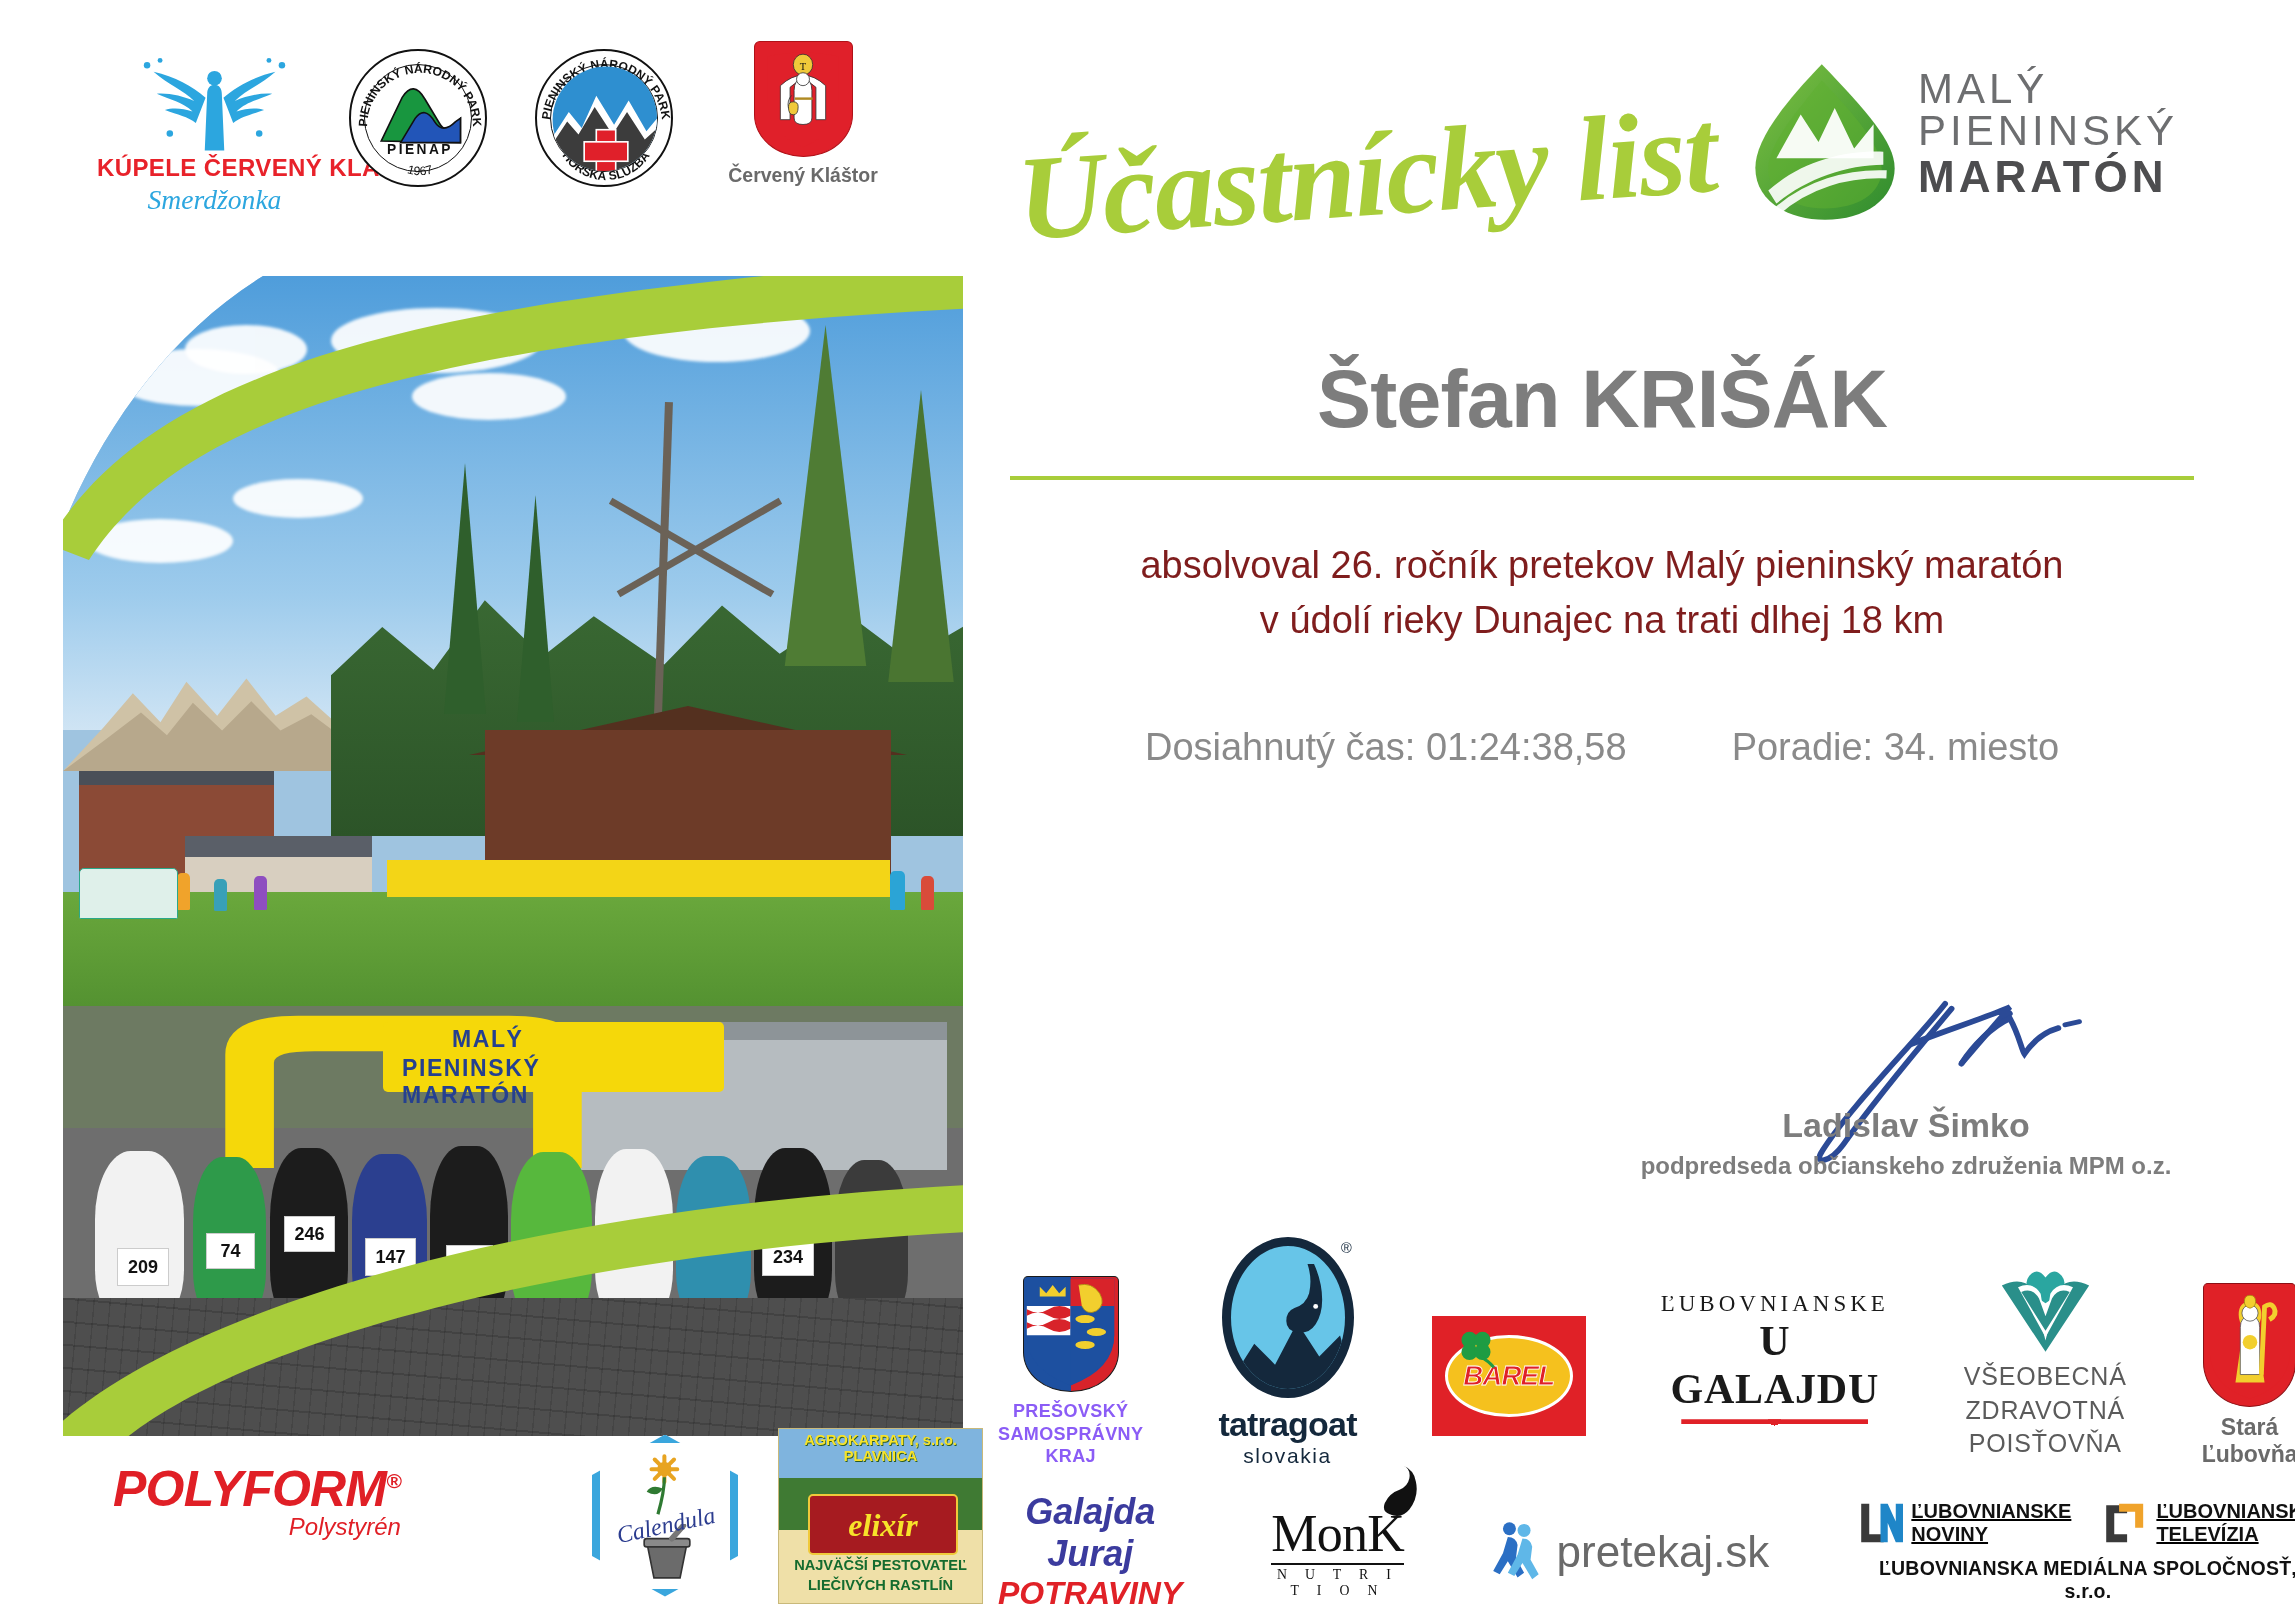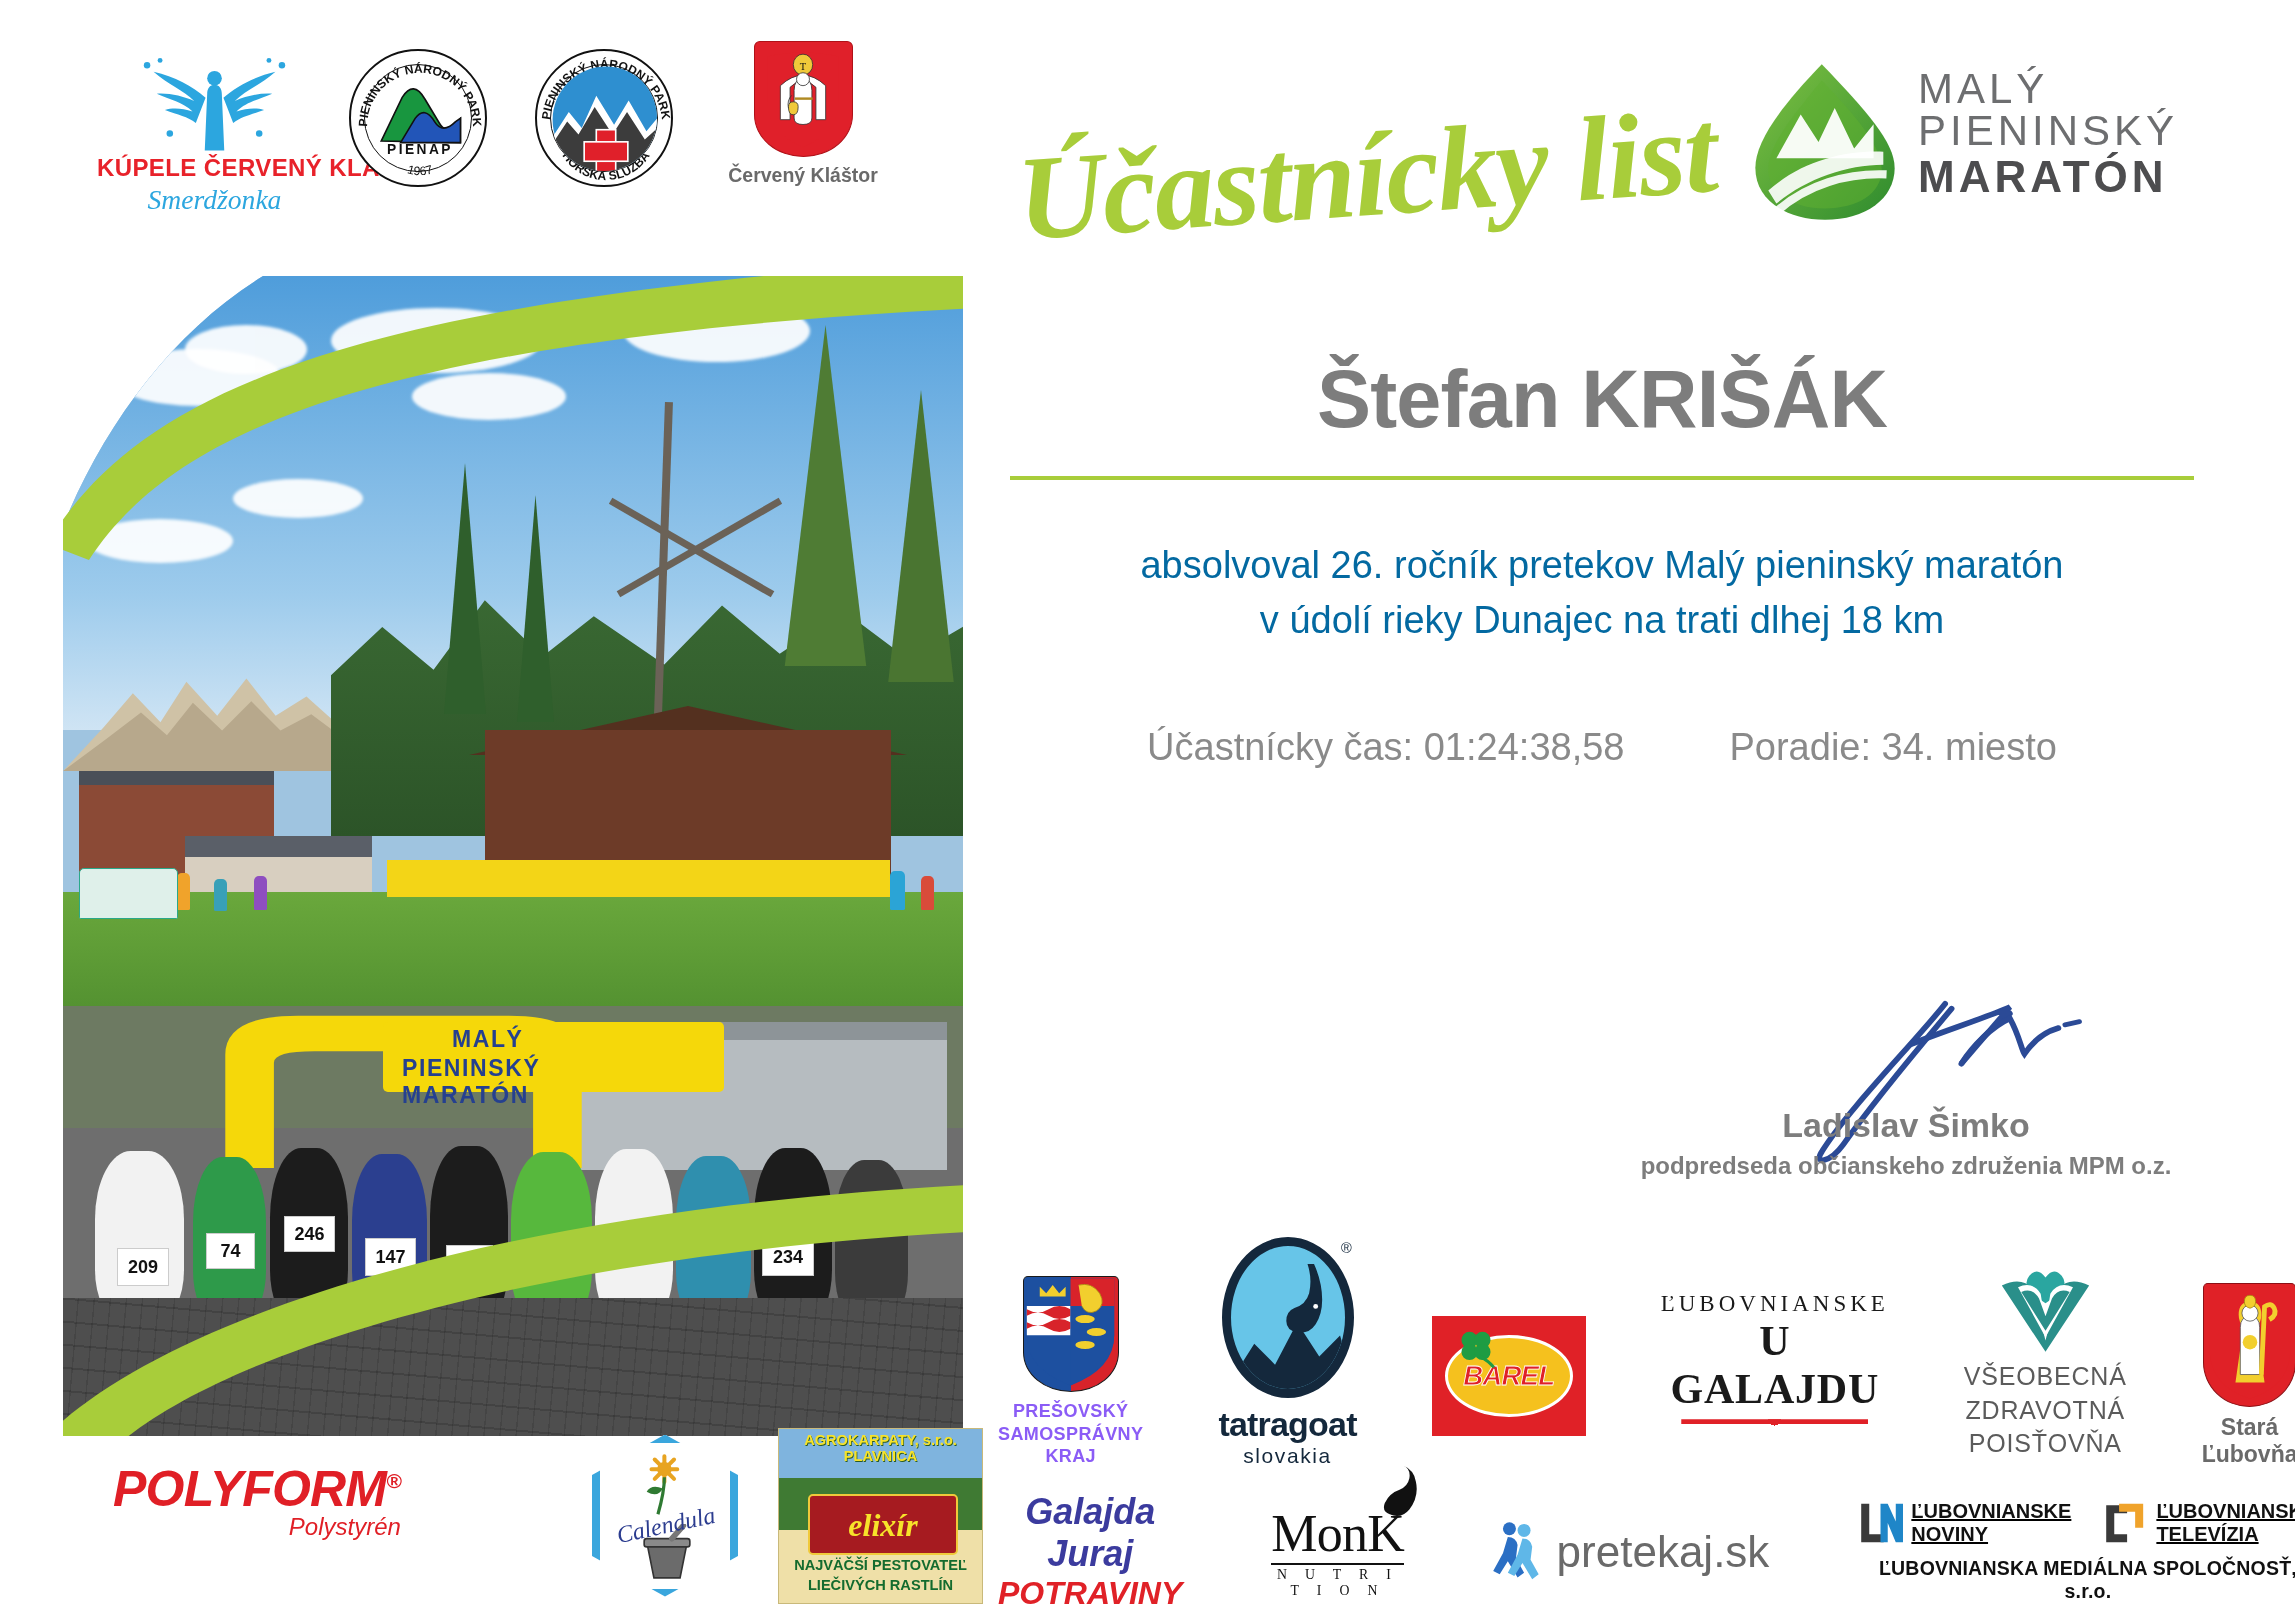--- a/index.html
+++ b/index.html
@@ -129,21 +129,21 @@
      font-family:"Liberation Serif",serif;font-style:italic;font-weight:bold;font-size:32px;}
   .agro-b1,.agro-b2{position:absolute;left:0;width:100%;text-align:center;color:#146b2e;
      font-weight:bold;font-size:14.6px;}
   .agro-b1{top:128px}.agro-b2{top:148px}
 
   
   .rc{position:absolute;left:1002px;top:357px;width:1200px;}
   .recipient{text-align:center;font-size:81px;color:#7d7d7d;font-weight:bold;
      letter-spacing:-0.8px;line-height:1.05;}
   .rule{height:4px;background:#a8cd3a;margin:34px 8px 0 8px;}
-  .desc{margin-top:58px;text-align:center;color:#0369a1;font-size:38px;line-height:1.45;}
+  .desc{margin-top:58px;text-align:center;color:#7f1d1d;font-size:38px;line-height:1.45;}
   .stats{margin-top:78px;display:flex;justify-content:center;gap:105px;
      color:#8a8a8a;font-size:38px;}
 
   
   .sig{position:absolute;left:1606px;top:986px;width:600px;height:219px;text-align:center;font-weight:bold;}
   .sig-svg{position:absolute;left:146px;top:0;}
   .sig-name{position:absolute;left:0;top:120px;width:100%;font-size:34px;color:#7d7d7d;}
   .sig-role{position:absolute;left:0;top:166px;width:100%;font-size:24px;color:#7d7d7d;}
 
   
@@ -412,21 +412,21 @@
 
   <div class="rc">
     <div class="recipient">Štefan KRIŠÁK</div>
     <div class="rule"></div>
     <div class="desc">
       <div>absolvoval 26. ročník pretekov Malý pieninský maratón</div>
       <div>v údolí rieky Dunajec na trati dlhej 18 km</div>
     </div>
     <div class="stats">
       <div>
-        <span>Účastnícky čas:</span>
+        <span>Dosiahnutý čas:</span>
         <span>01:24:38,58</span>
       </div>
       <div>
         <span>Poradie:</span>
         <span>34. miesto</span>
       </div>
     </div>
   </div>
 
   <div class="sig">

